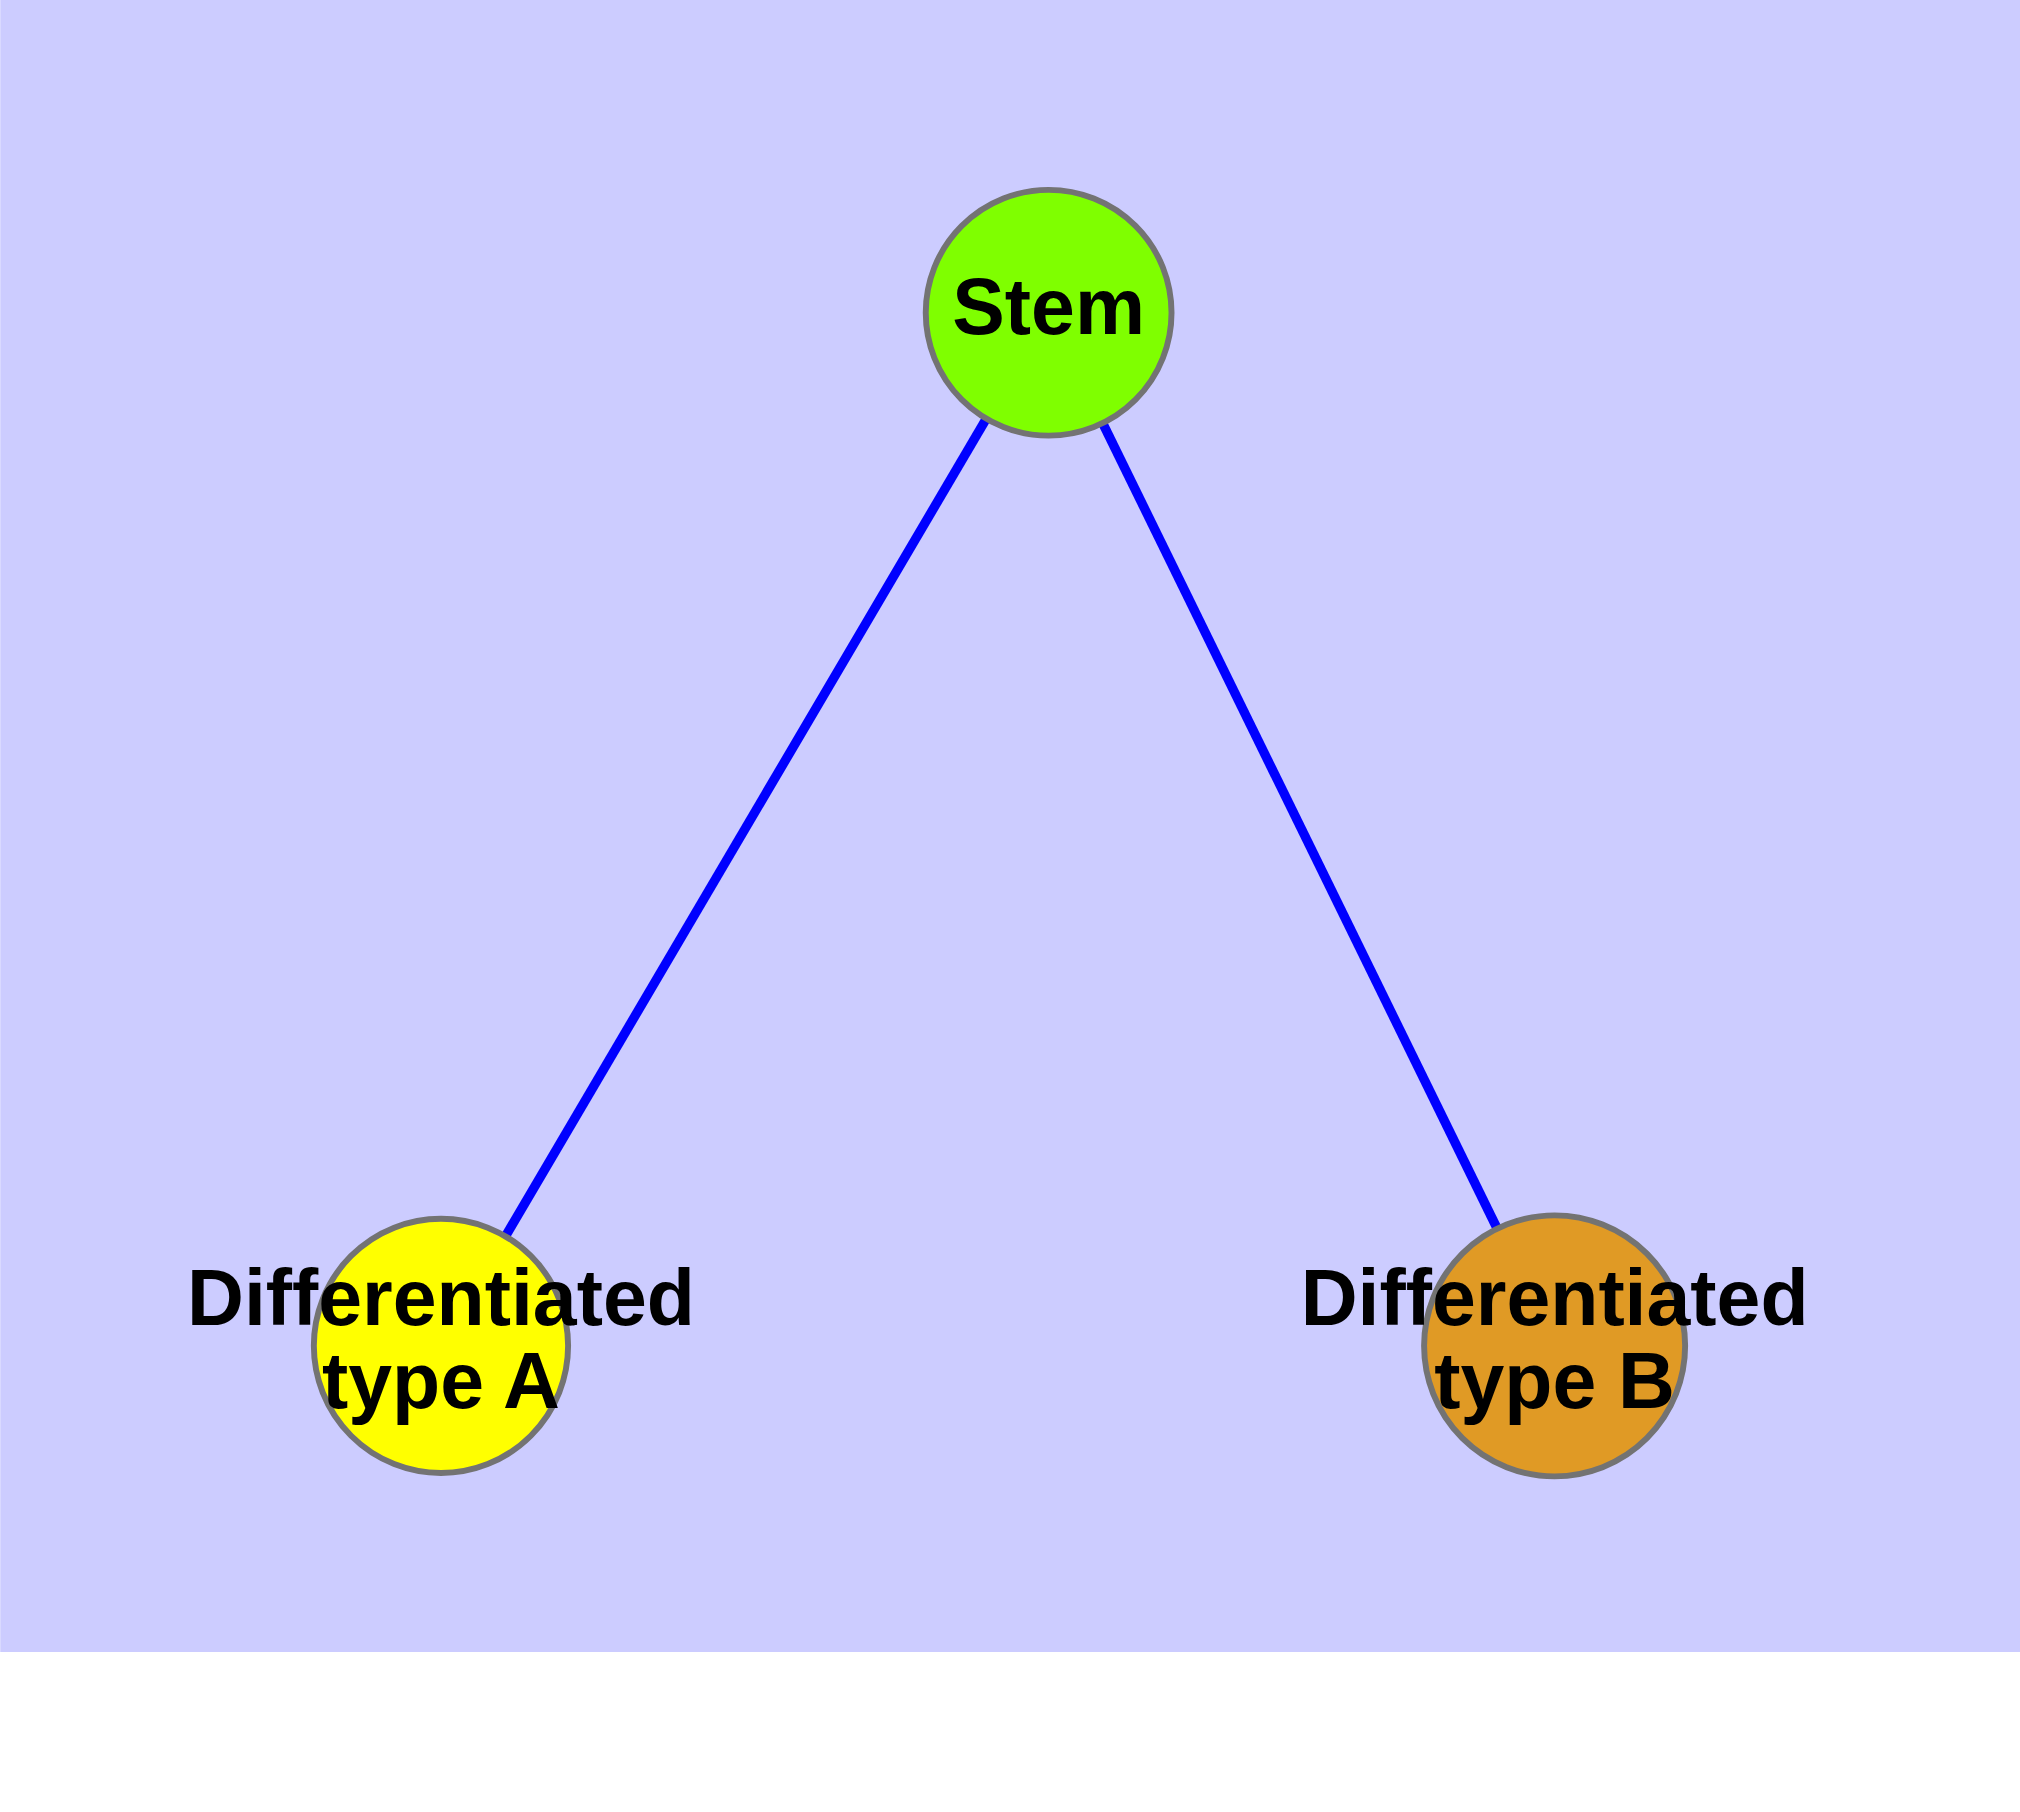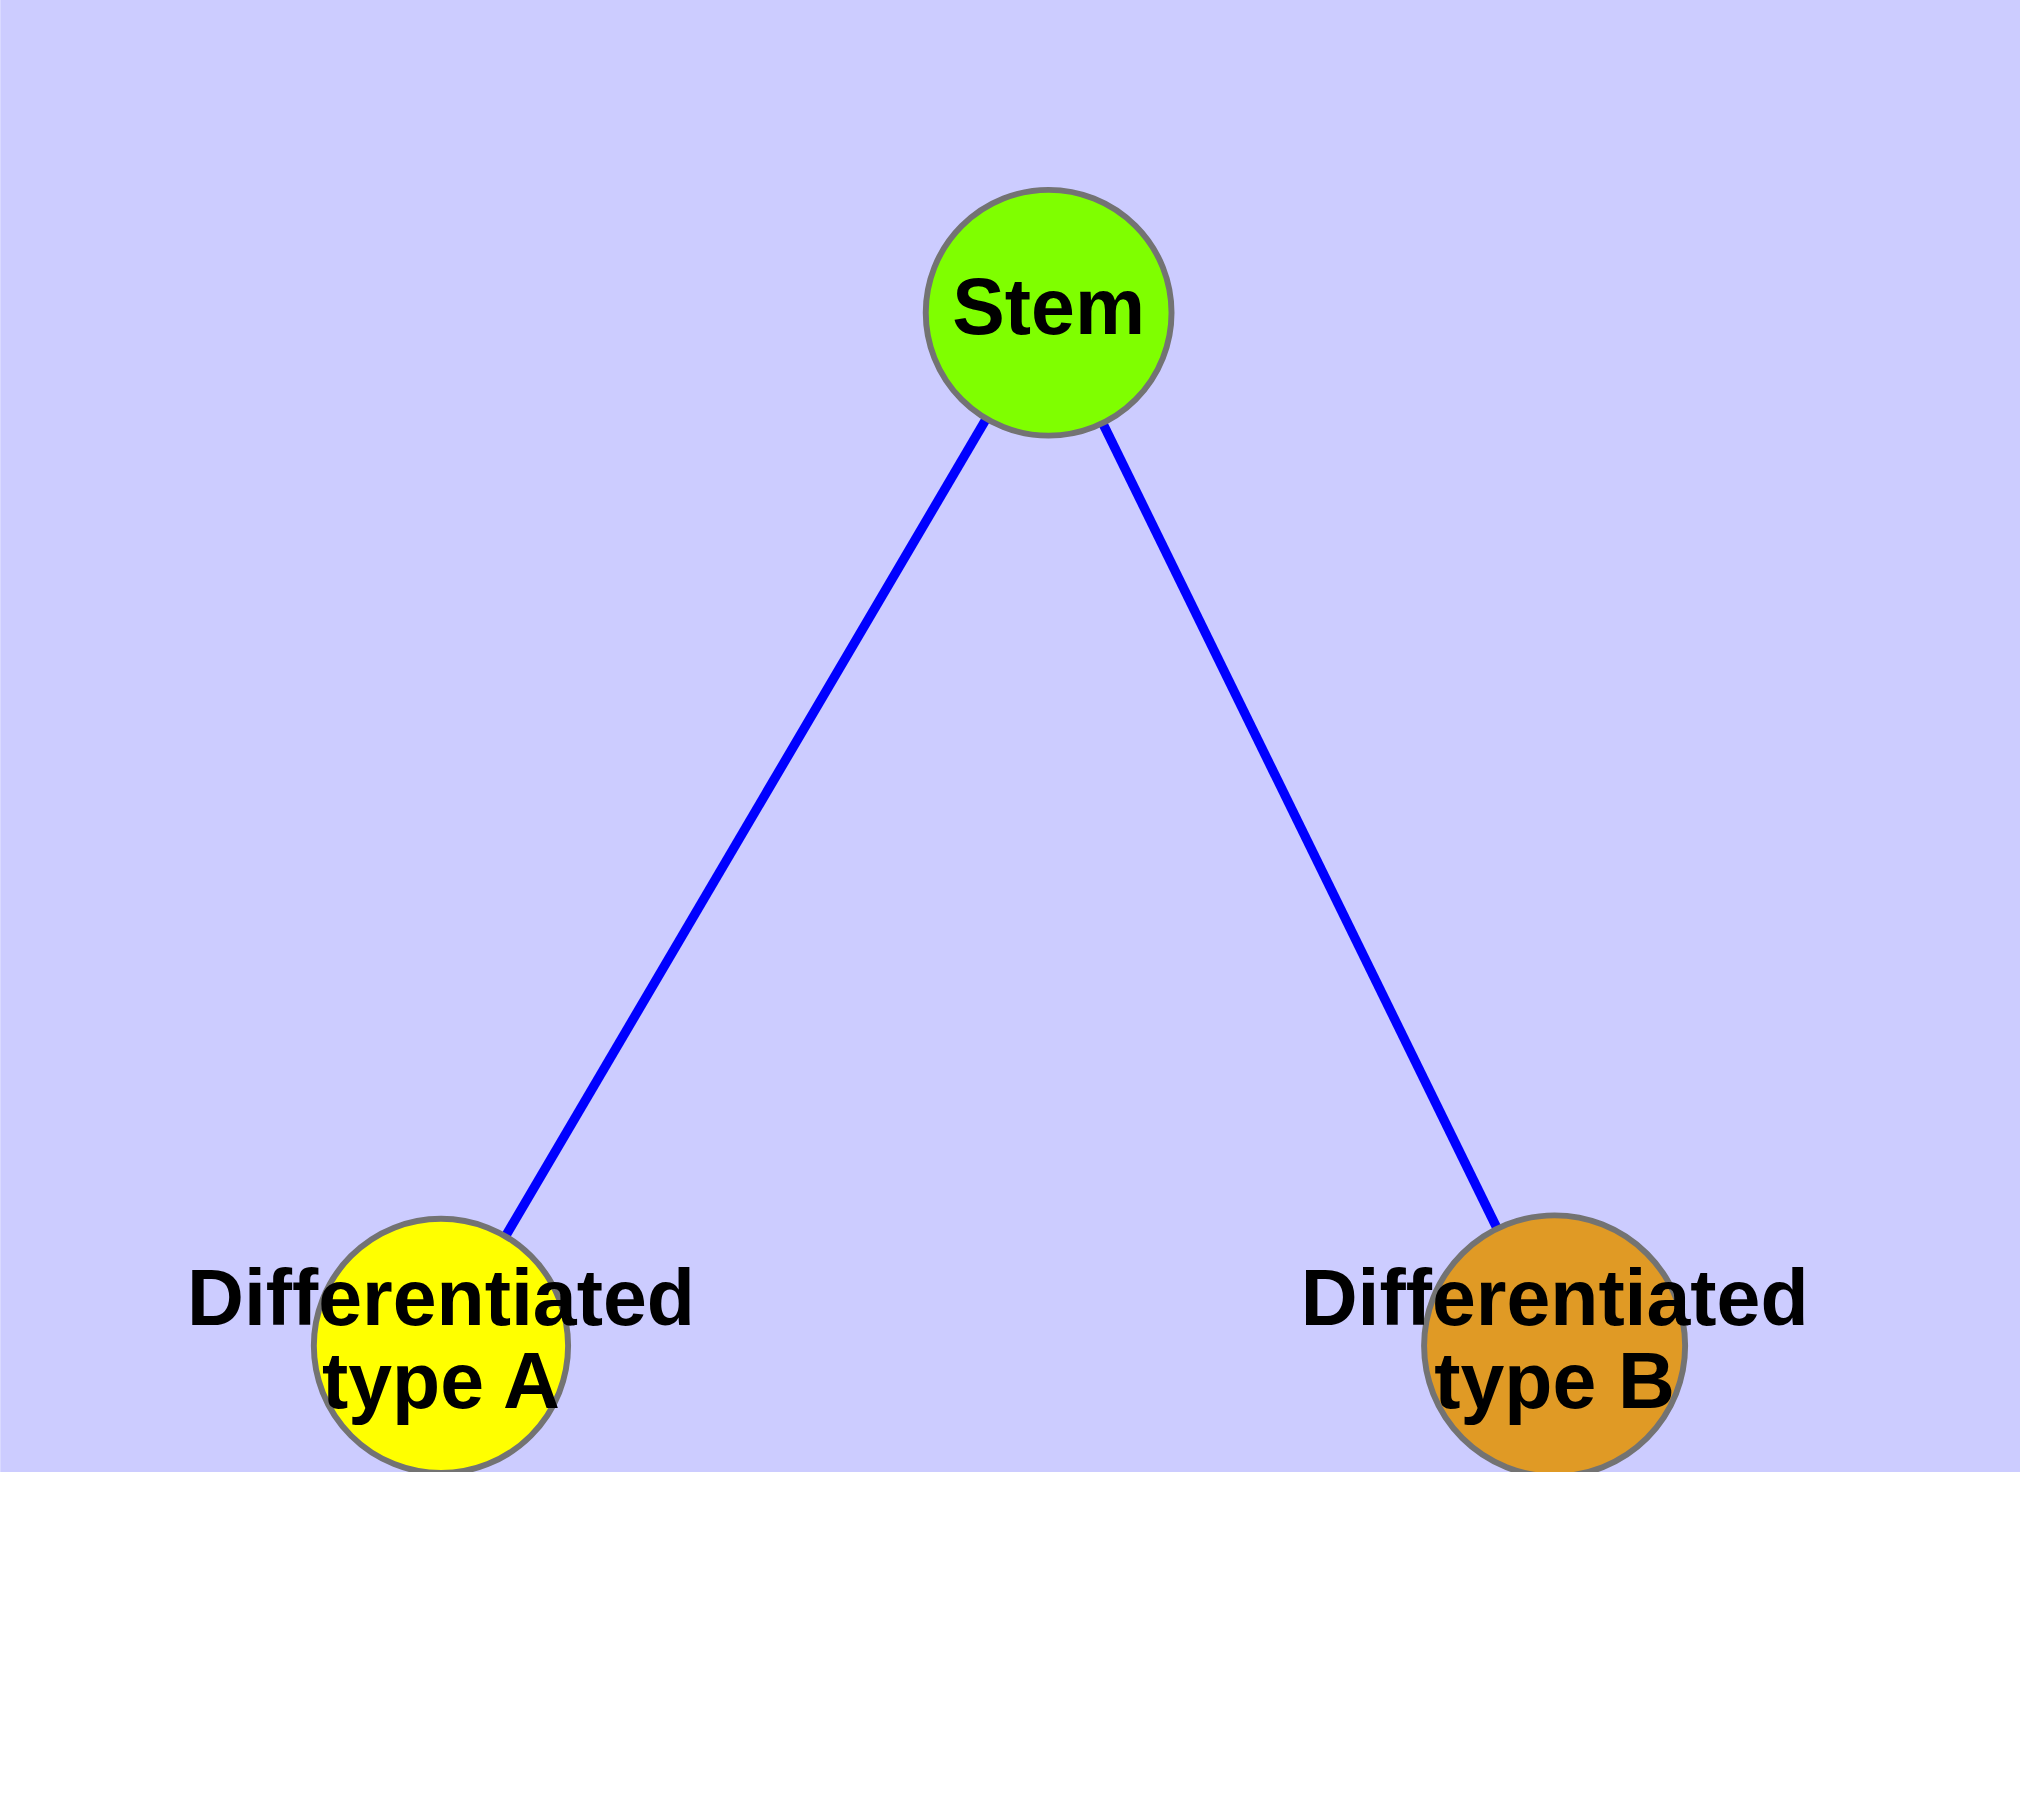--- a/index.html
+++ b/index.html
@@ -3,21 +3,21 @@
 <meta charset="utf-8">
 <style>
   html, body {
     margin: 0;
     padding: 0;
     background: #ffffff;
   }
   #stage {
     position: relative;
     width: 2021px;
-    height: 1472px;
+    height: 1652px;
     overflow: hidden;
     font-family: "Liberation Sans", sans-serif;
   }
   #graph-canvas {
     position: absolute;
     left: 0;
     top: 0;
     width: 2021px;
     height: 1812px;
     display: block;

